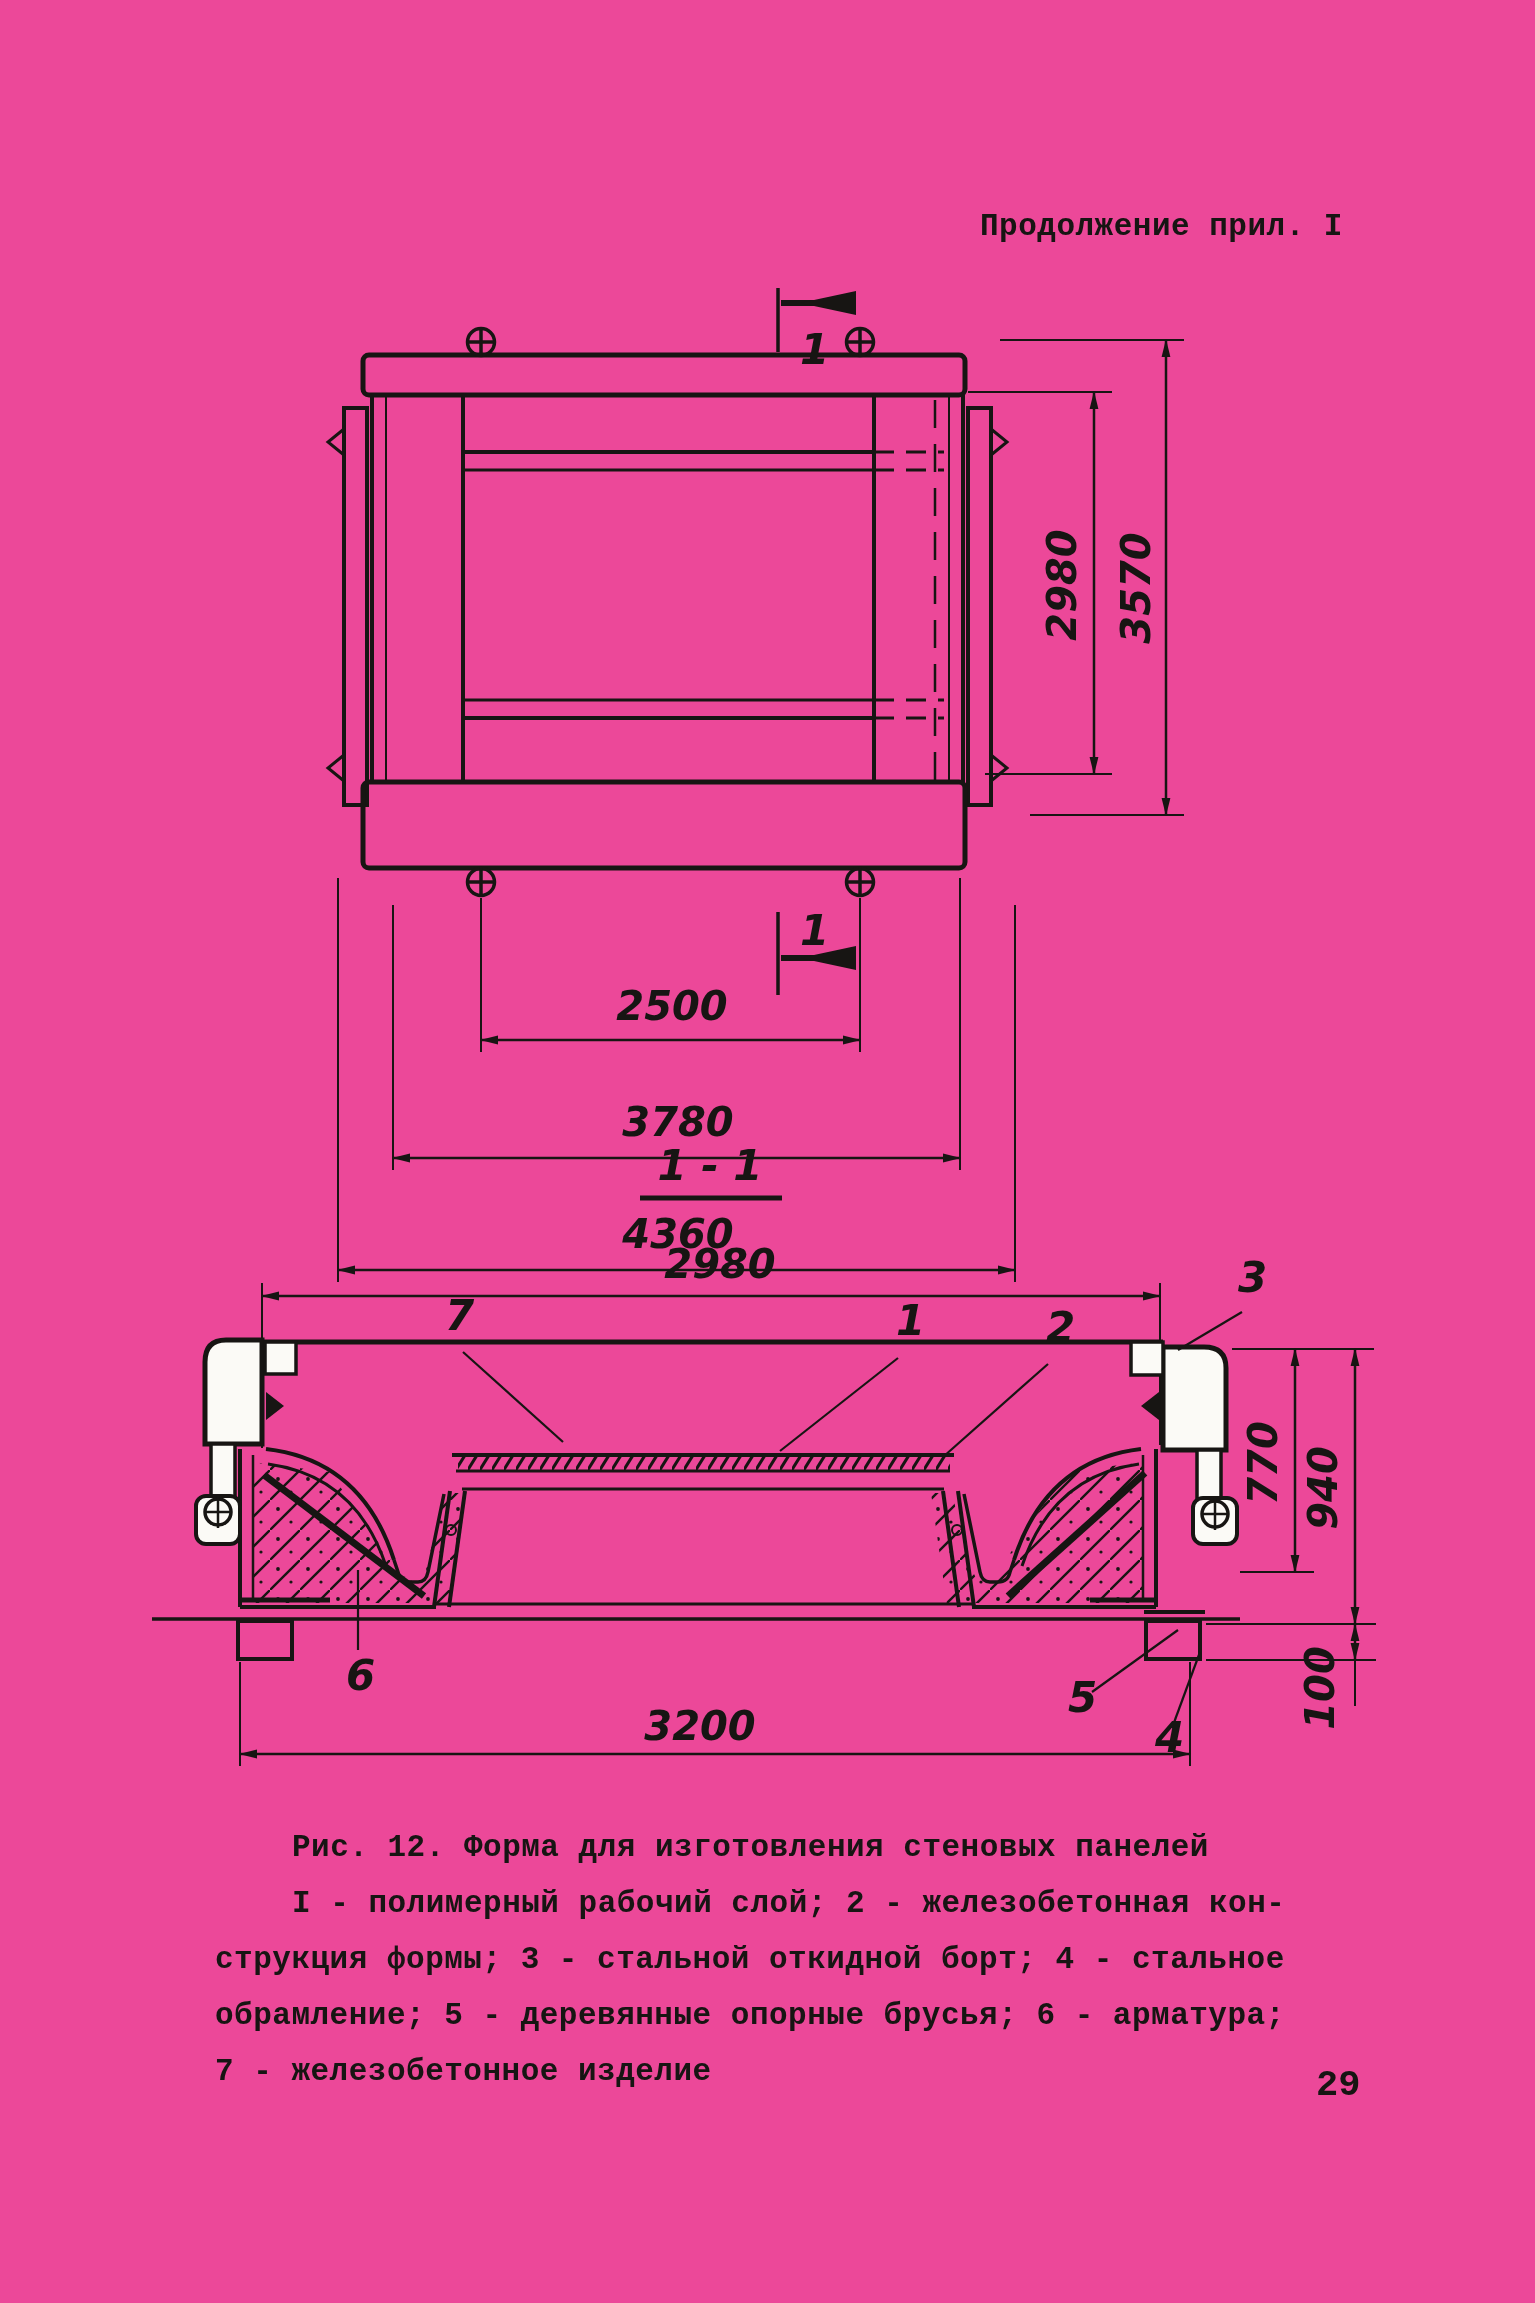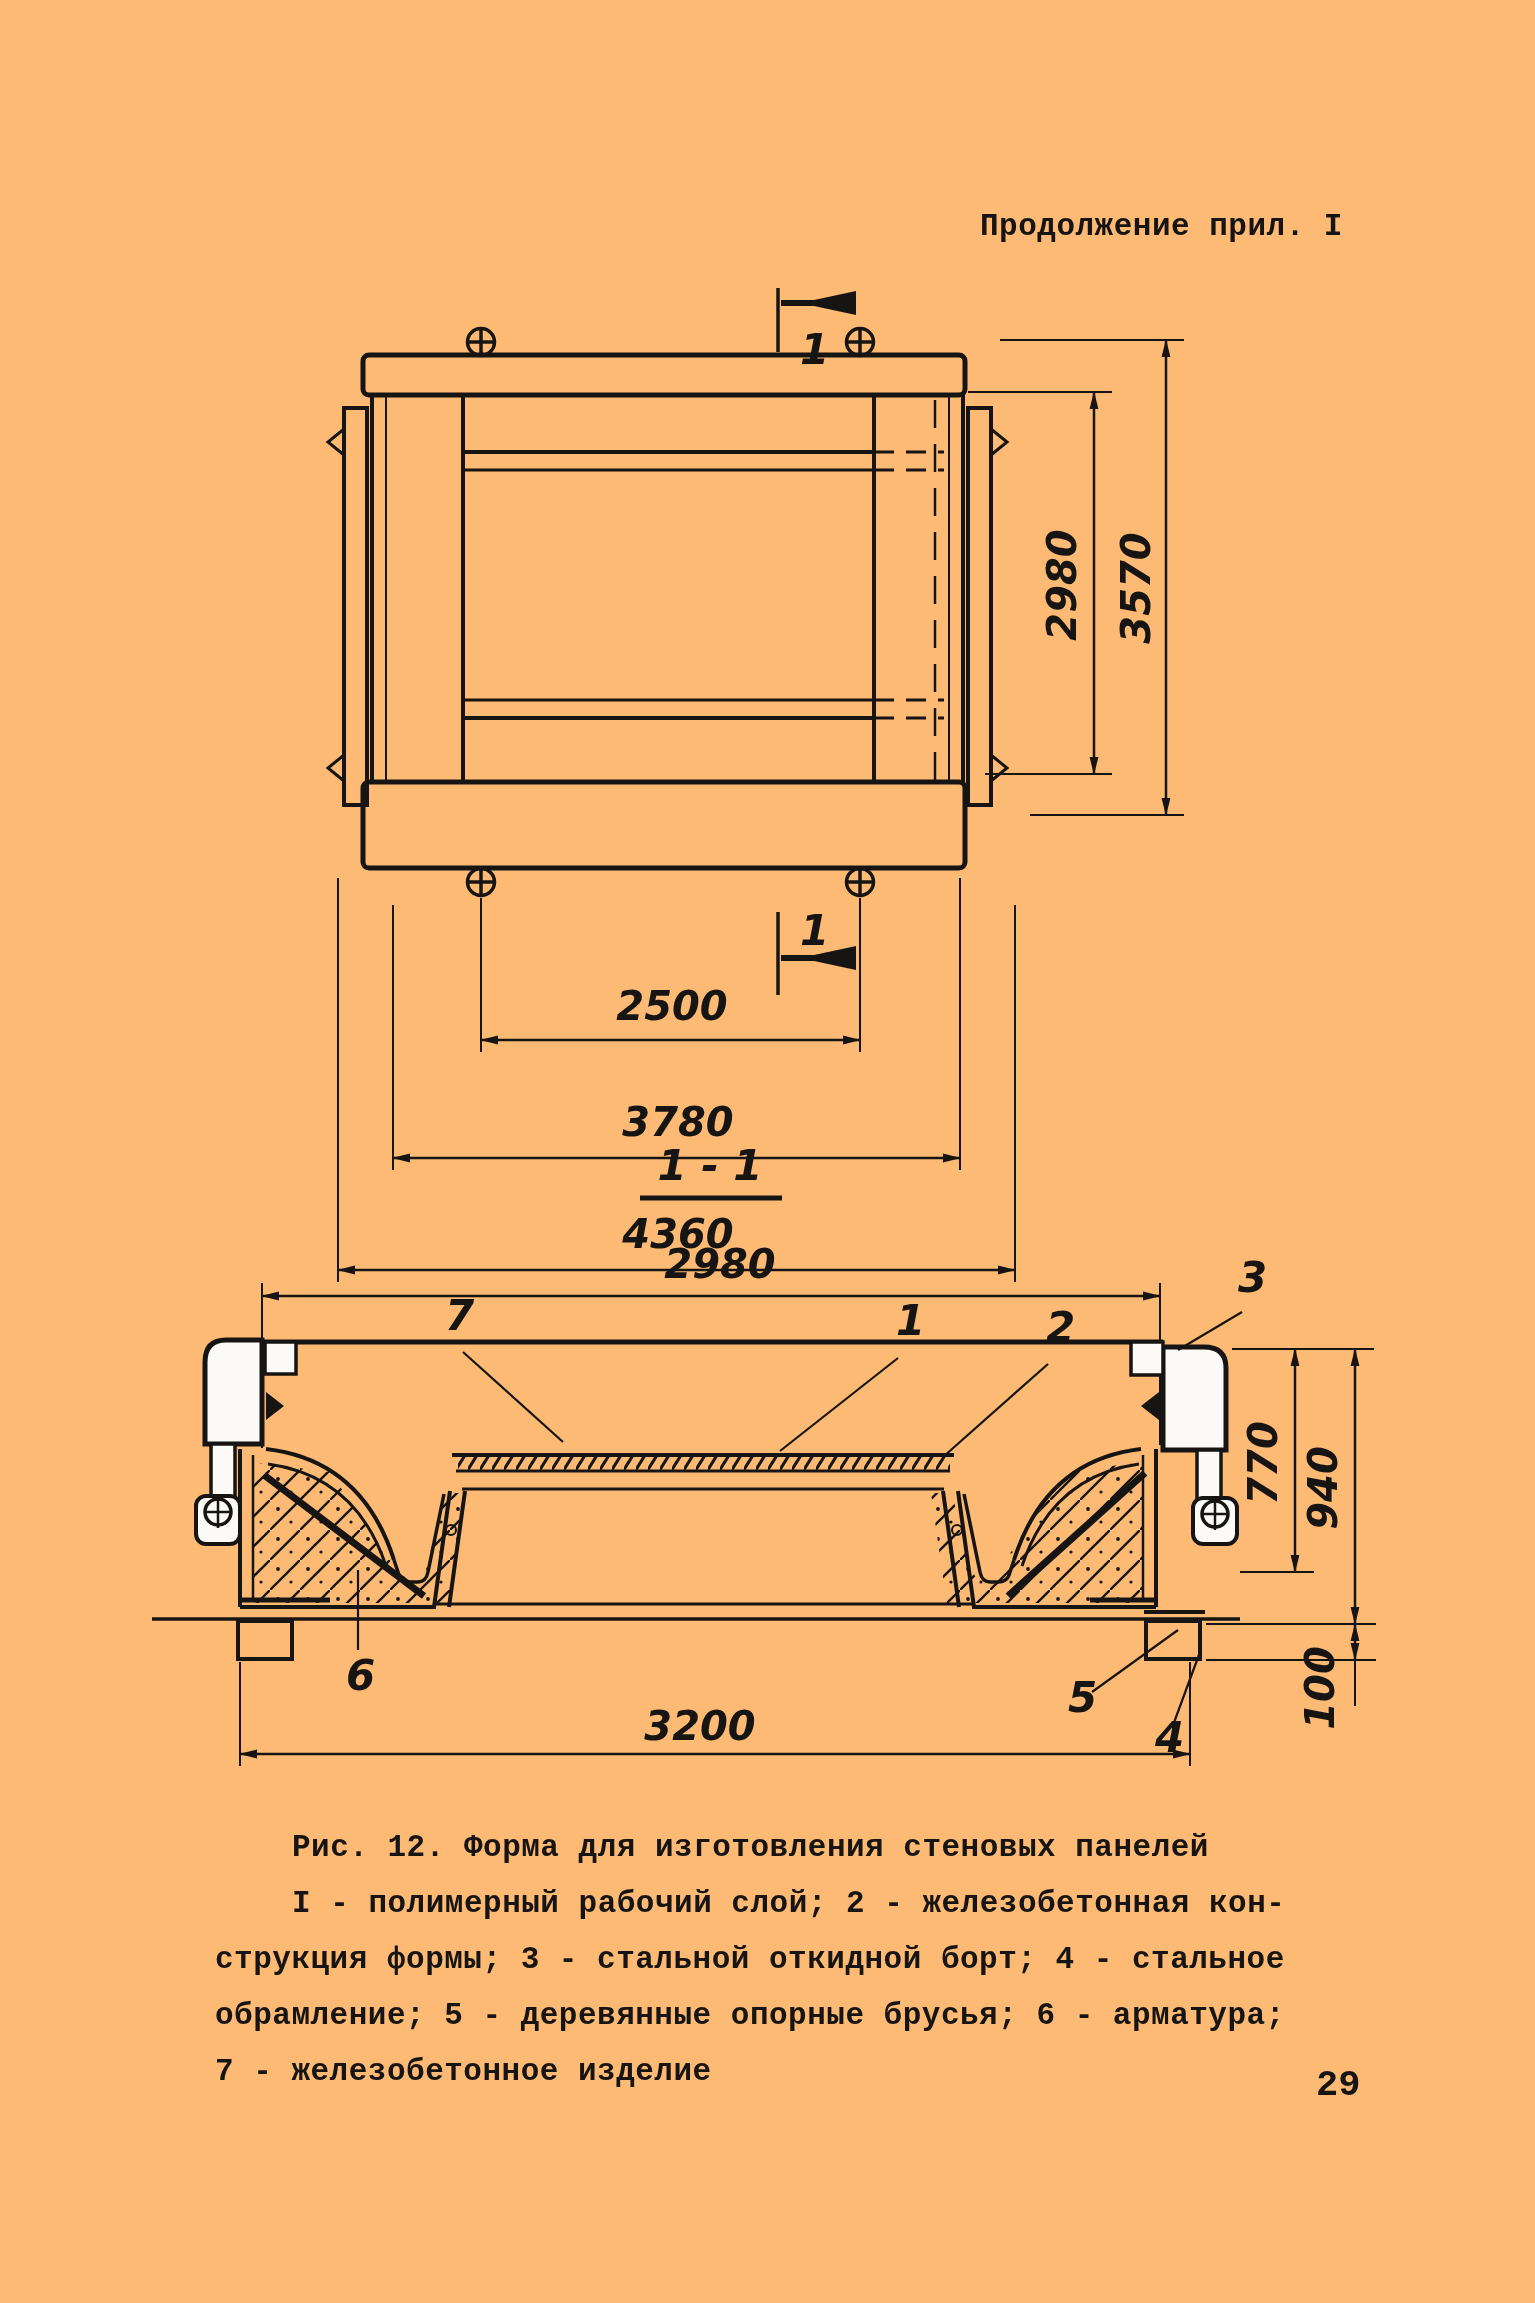--- a/index.html
+++ b/index.html
@@ -1,18 +1,18 @@
 <!DOCTYPE html>
 <html><head>
 <meta charset="utf-8">
 <style>
   html,body{margin:0;padding:0;background:#e8e6e0;}
   #page{
     width:1535px;height:2303px;margin:0 auto;position:relative;
-    background:#fdba74;
+    background:#ec4899;
     font-family:"Liberation Sans", sans-serif;
   }
   svg{display:block}
   .ink{stroke:#171513;fill:none}
   .fillink{fill:#171513;stroke:none}
   .paper{fill:#fbfaf6}
   text{fill:#171513;stroke:none}
   .dim{
     font-family:"DejaVu Sans", sans-serif;
     font-style:italic;font-weight:600;font-size:40px;

